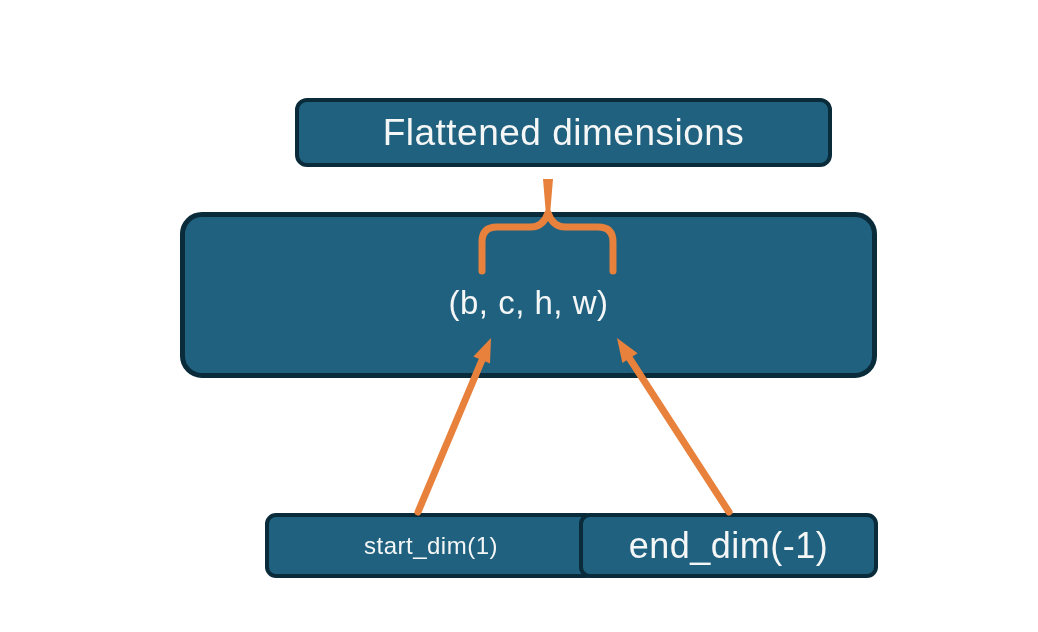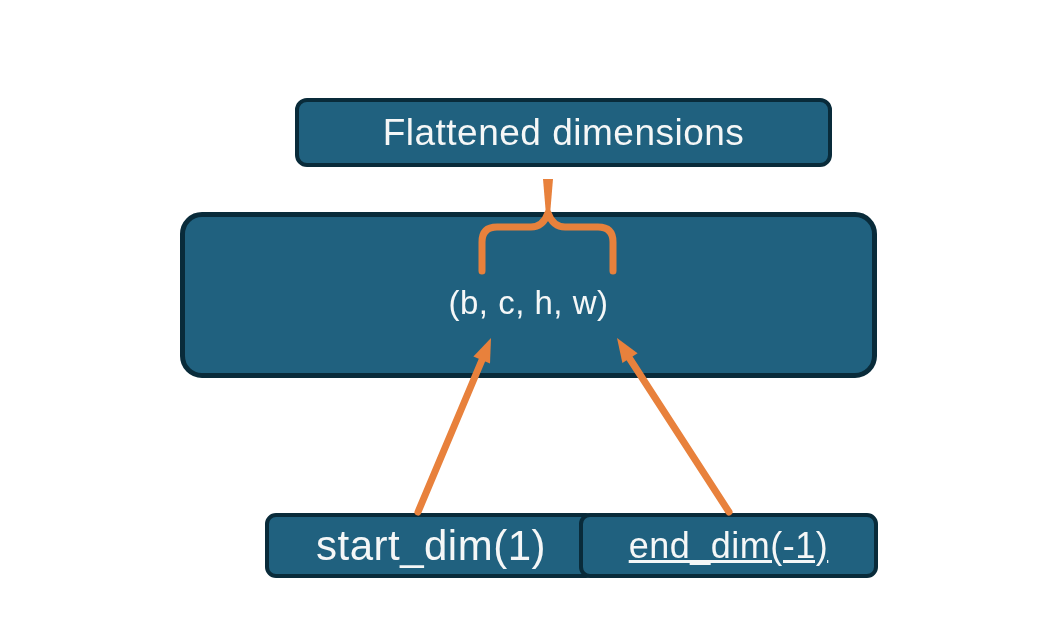--- a/index.html
+++ b/index.html
@@ -42,28 +42,27 @@
     width: 697px; height: 166px;
     border-radius: 22px;
     border-width: 5px;
     font-size: 33px;
     padding-top: 16px;
   }
   .node-start {
     left: 265px; top: 513px;
     width: 332px; height: 65px;
     border-radius: 11px;
-    font-size: 42px;
+    font-size: 24px;
   }
   .node-end {
     left: 579px; top: 513px;
     width: 299px; height: 65px;
     border-radius: 11px;
     font-size: 36px;
-    text-decoration: underline;
   }
   .connector-layer {
     position: absolute;
     left: 0; top: 0;
     width: 1038px; height: 632px;
     pointer-events: none;
     z-index: 5;
   }
   .connector-stroke {
     stroke: var(--connector);

